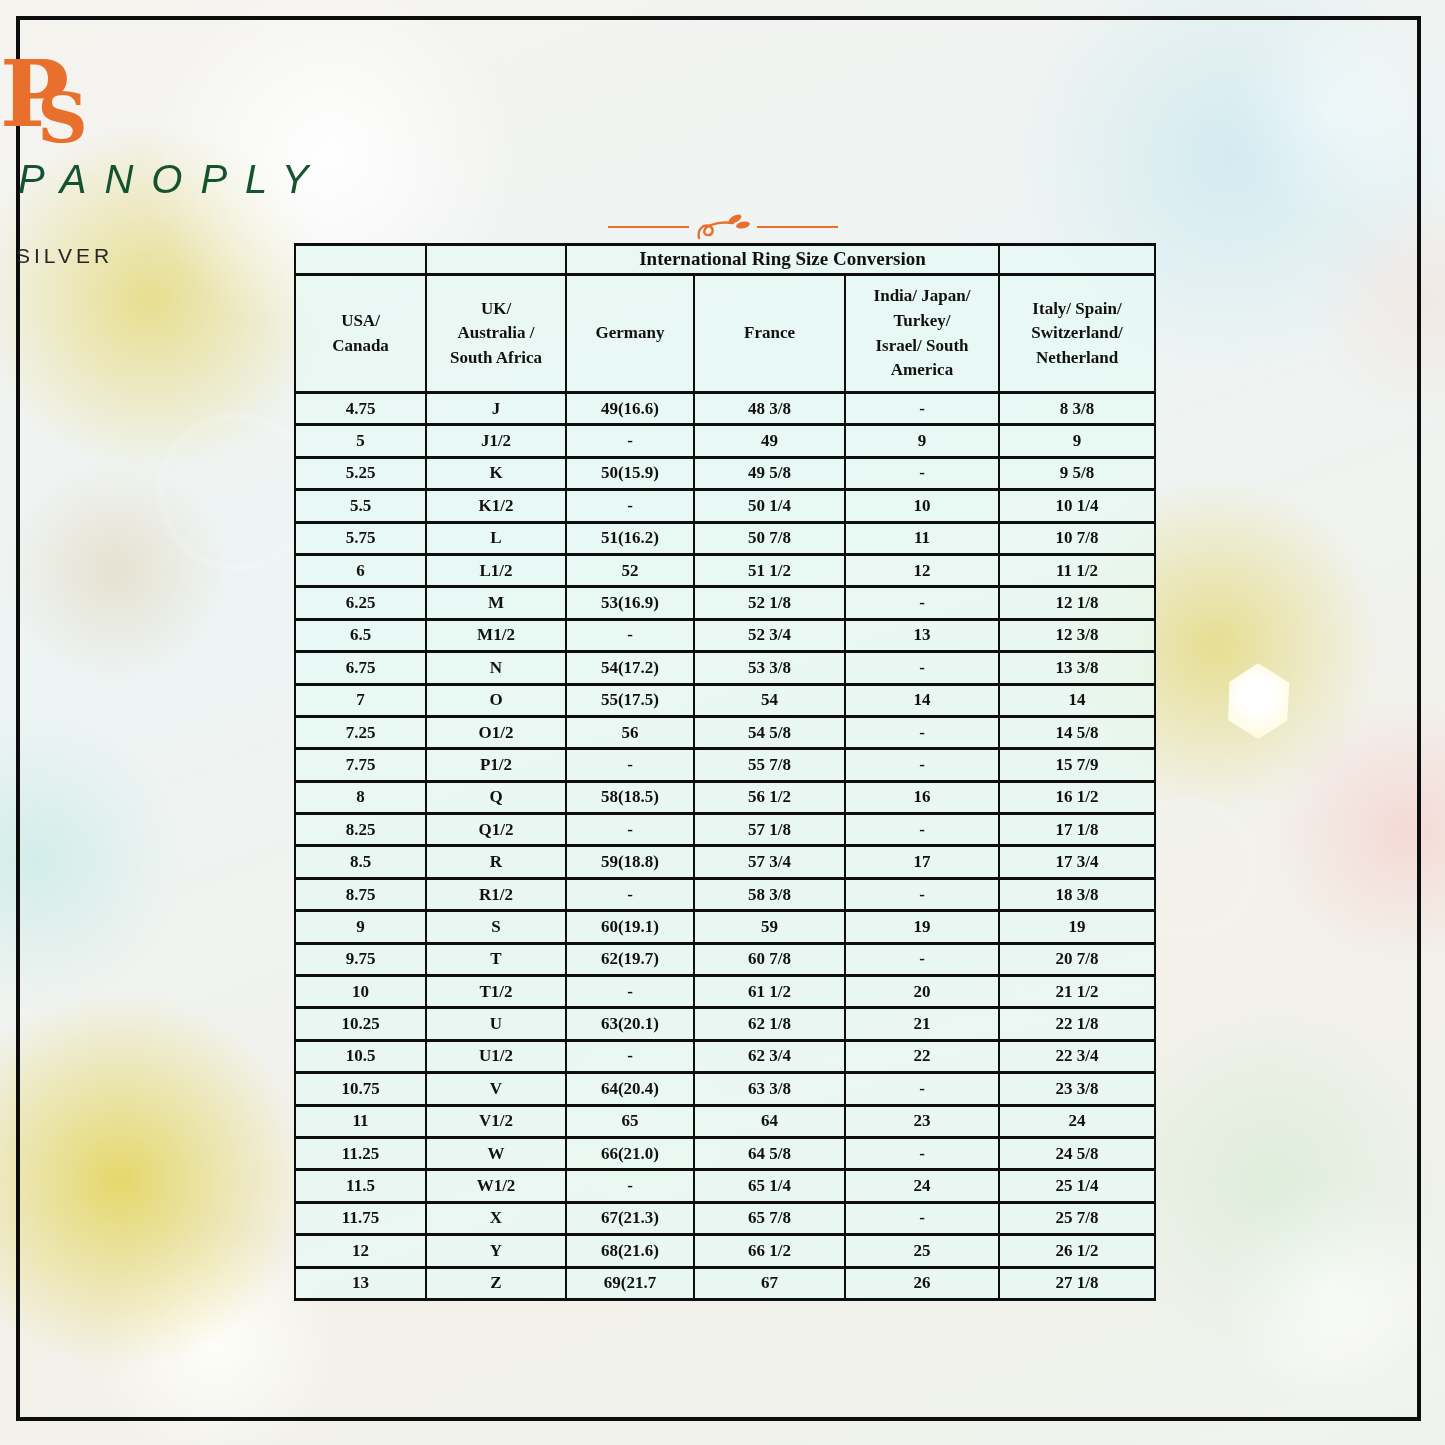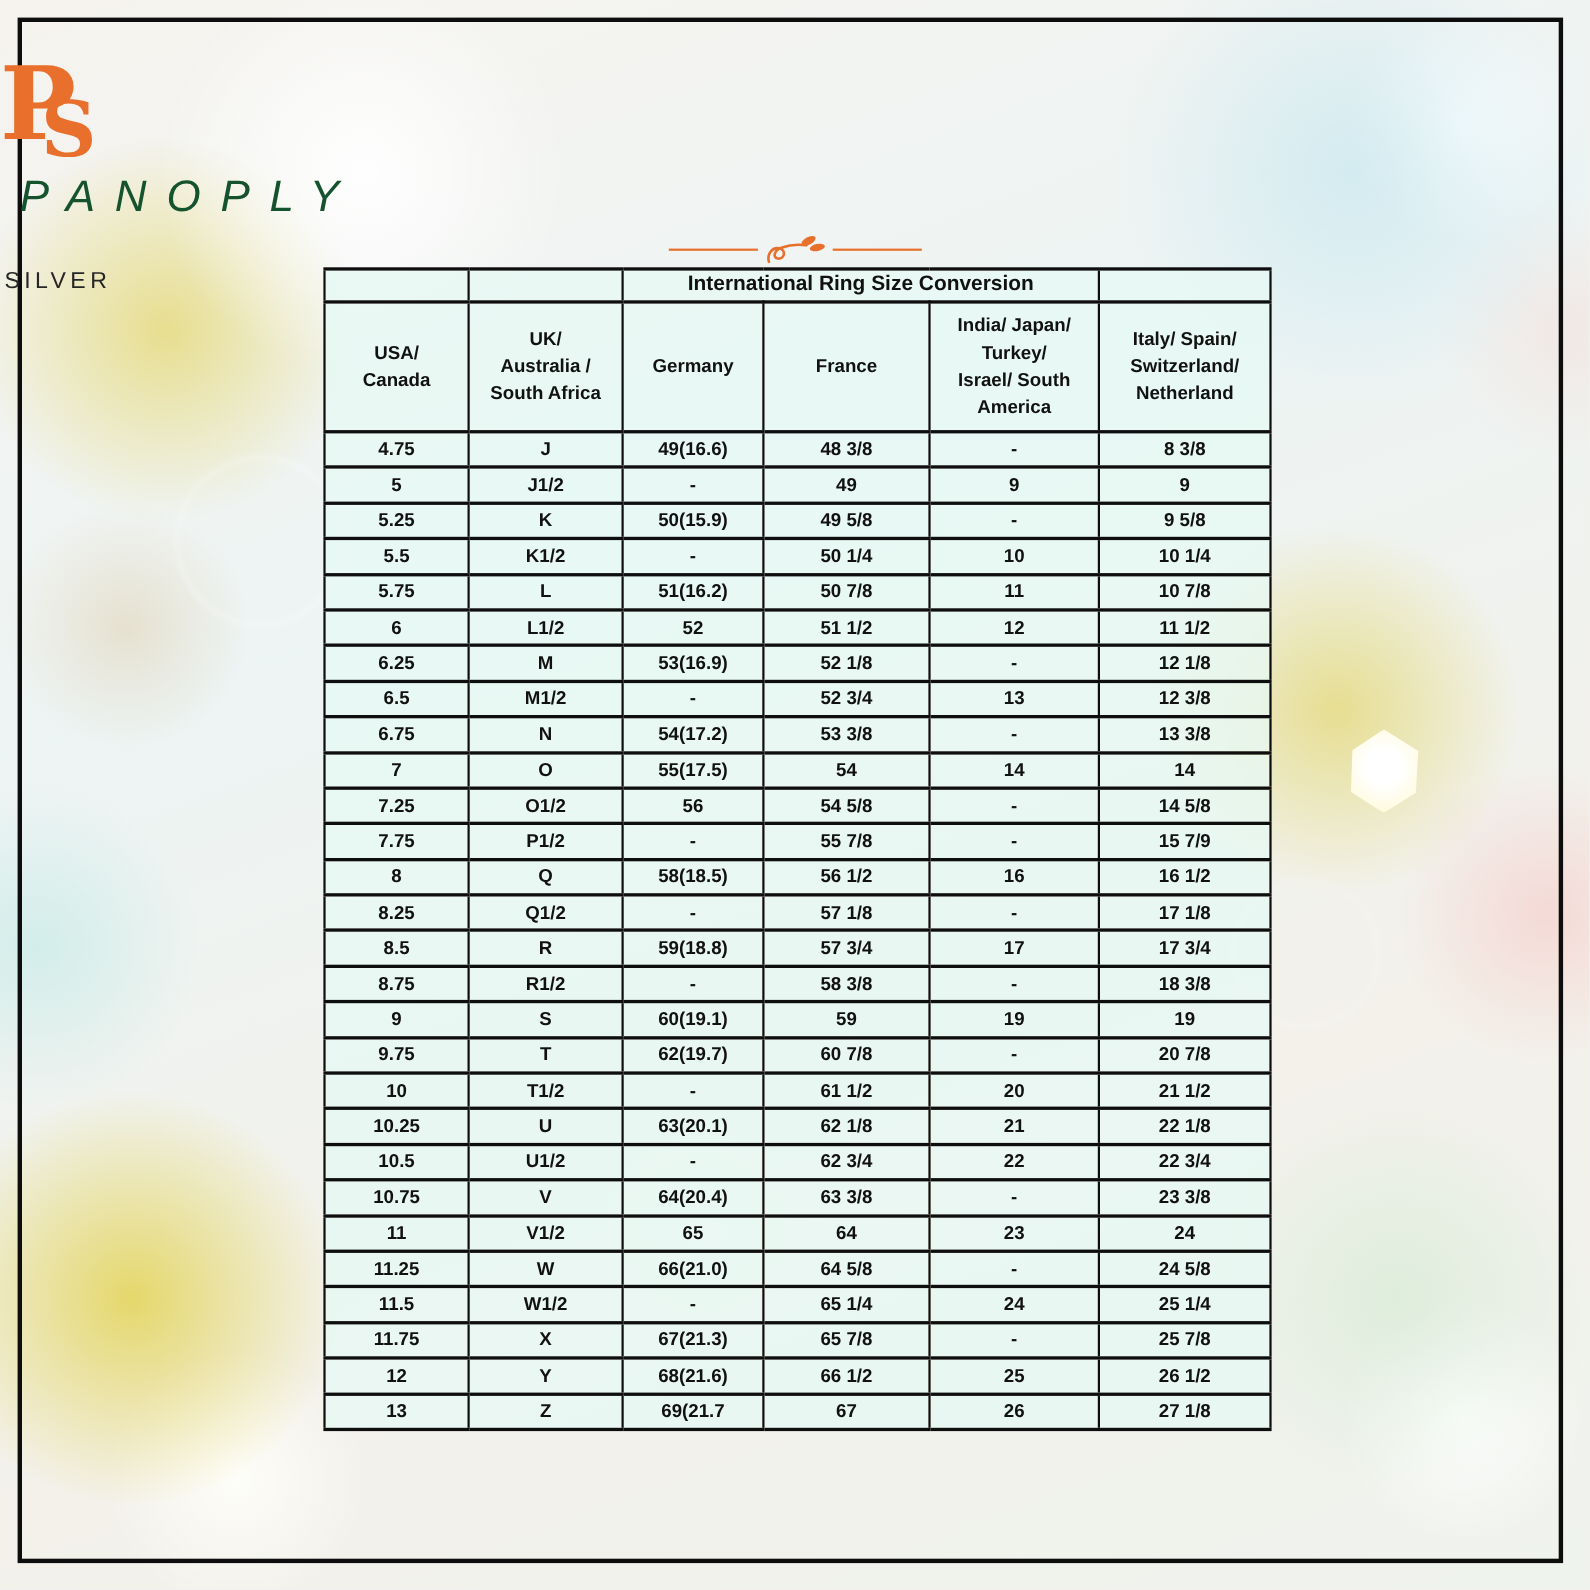--- a/index.html
+++ b/index.html
@@ -44,26 +44,26 @@
   }
   
   .logo{position:absolute;left:0;top:48px;width:100%;color:#161616;}
   .monogram{position:relative;display:inline-block;height:92px;line-height:92px;}
   .mono-p{font-family:"DejaVu Serif",serif;font-weight:700;font-size:92px;color:#e8702c;}
   .mono-s{font-family:"DejaVu Serif",serif;font-weight:700;font-size:70px;color:#e8702c;
           margin-left:-32px;vertical-align:-16px;}
   .brand-name{margin-top:17px;font-size:40px;font-weight:400;letter-spacing:18px;padding-left:18px;color:#14532d;font-style:italic;}
   .divider{margin:10px auto 2px auto;width:230px;display:flex;align-items:center;justify-content:center;gap:6px;}
   .divider .bar{flex:1;height:2px;background:#e8702c;}
-  .brand-sub{font-size:21px;letter-spacing:4px;padding-left:4px;color:#262626;margin-top:2px;}
+  .brand-sub{font-size:21px;letter-spacing:4px;padding-left:16px;color:#262626;margin-top:2px;}
   
   .table-wrap{position:absolute;left:294px;top:243px;width:862px;}
   table{
     border-collapse:collapse;table-layout:fixed;width:860px;
-    font-family:Liberation Sans, sans-serif;color:#111;
+    font-family:Liberation Serif, serif;color:#111;
   }
   td,th{
     border:2px solid #0e0e0e;border-top-width:3px;border-bottom-width:3px;
     background:rgba(231,248,243,0.78);
     text-align:center;vertical-align:middle;
     font-weight:700;font-size:17px;line-height:1.3;
     padding:0 2px;box-sizing:border-box;overflow:hidden;
   }
   tr.title-row td{height:30px;font-size:19px;}
   tr.header-row th{height:118px;white-space:pre-line;line-height:1.45;font-size:17px;}

